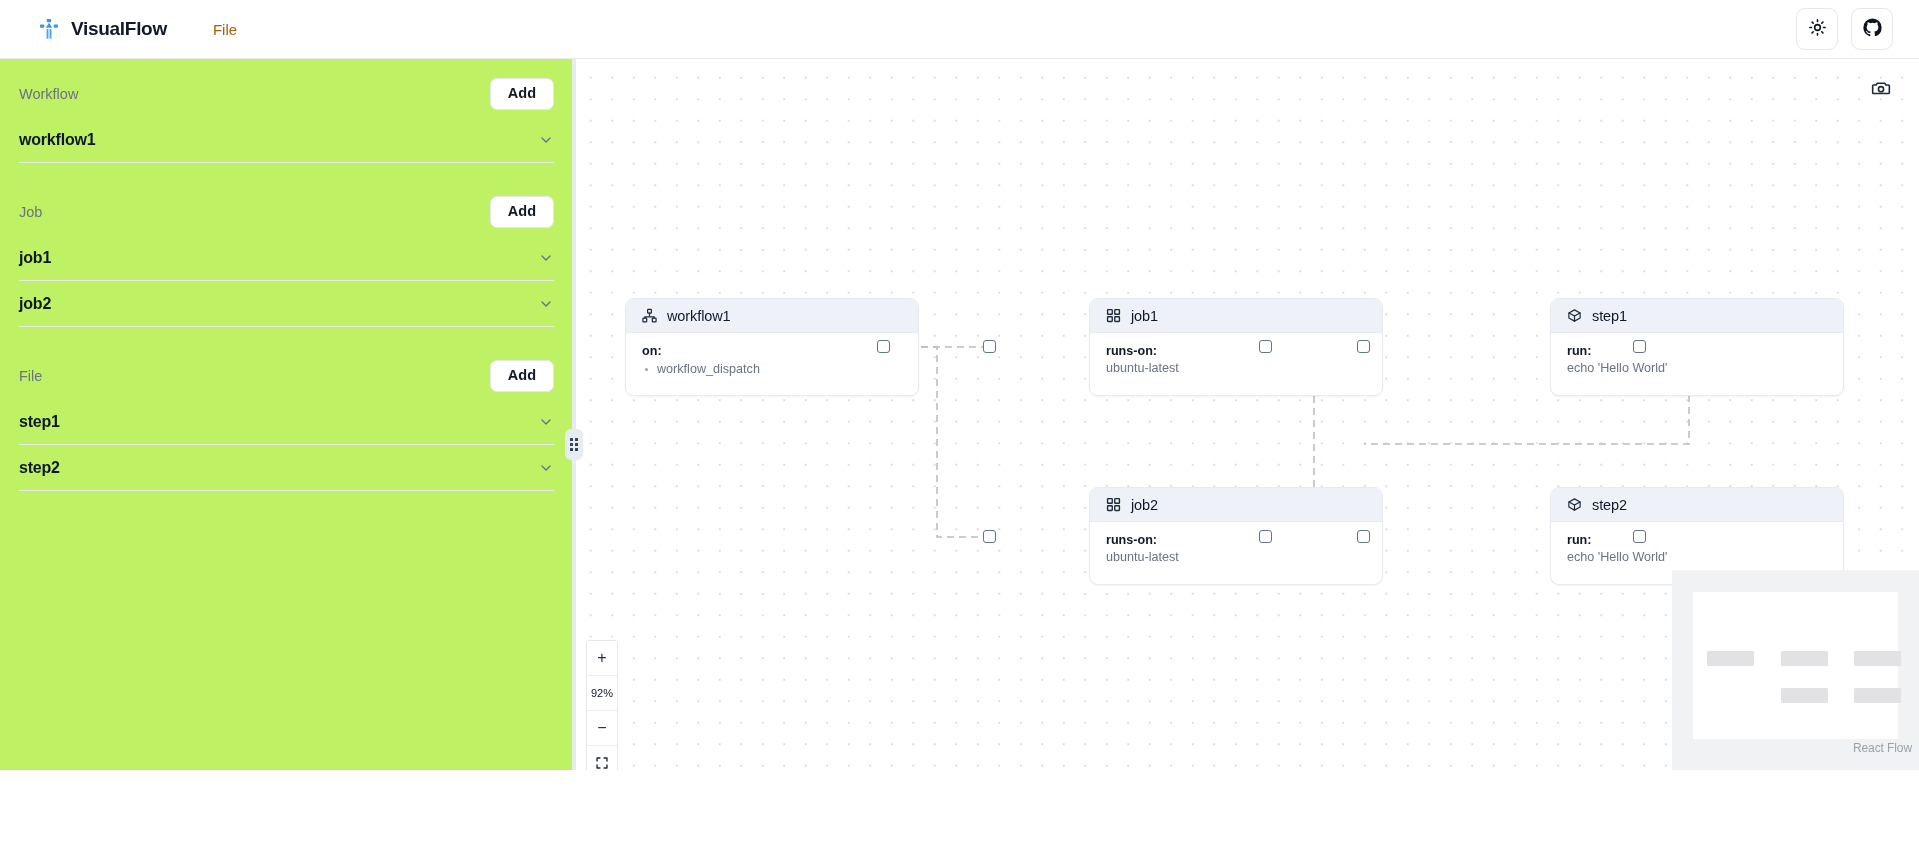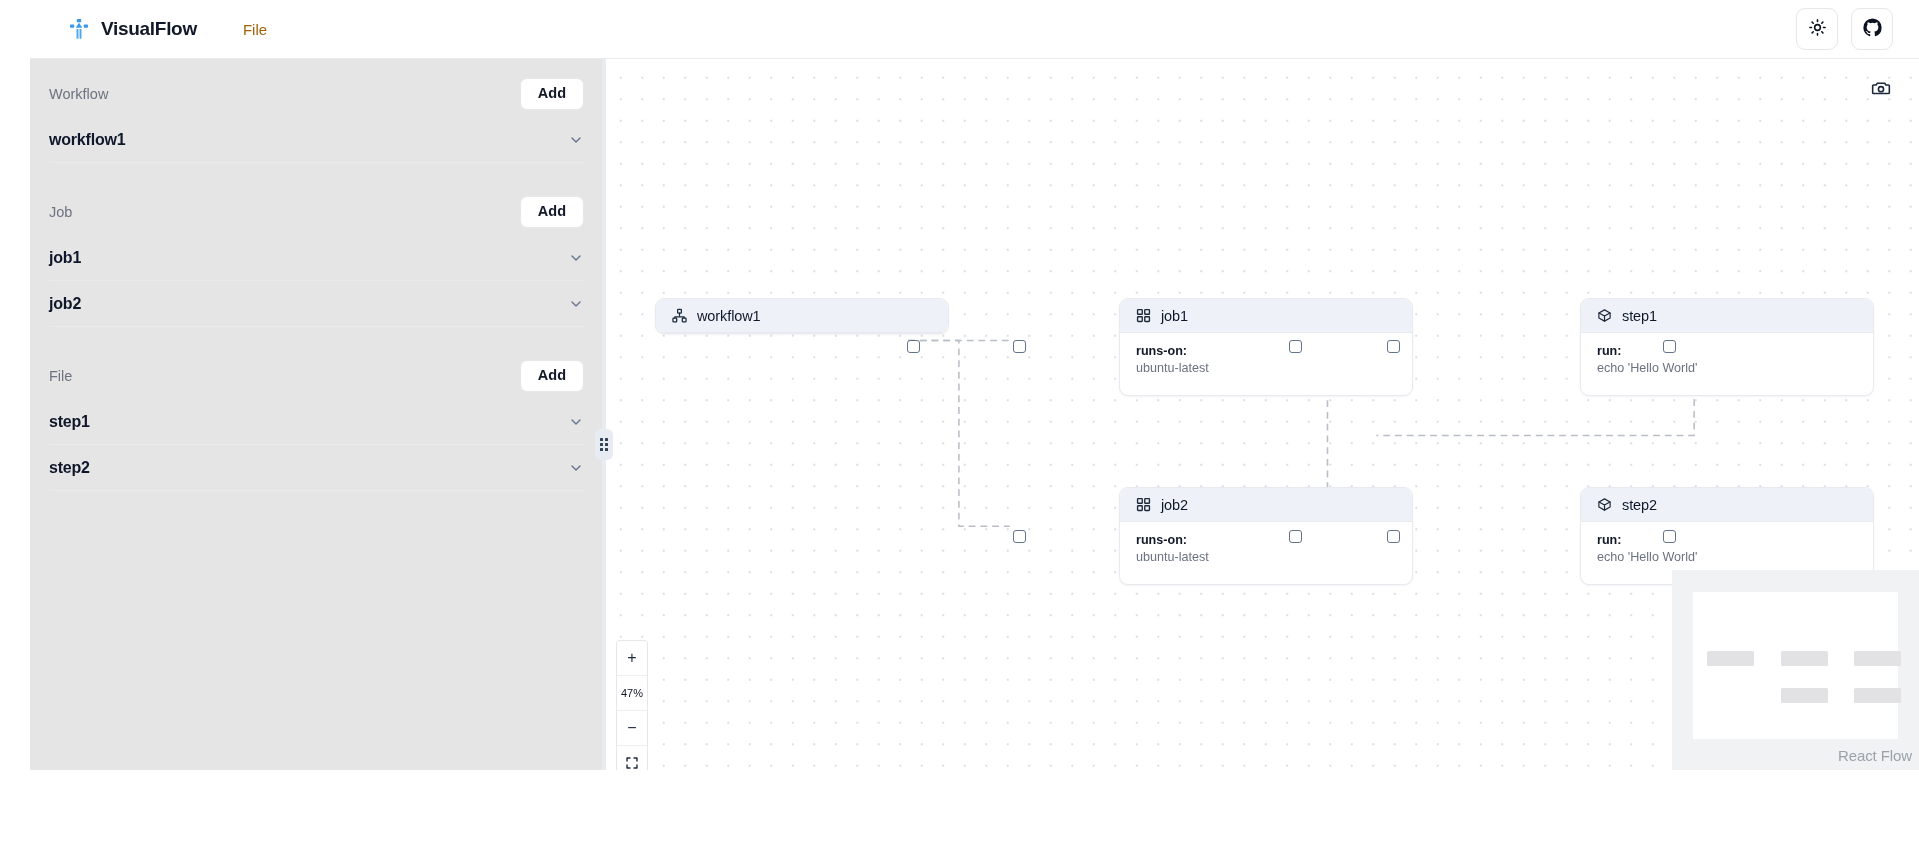--- a/index.html
+++ b/index.html
@@ -3,21 +3,21 @@
 <meta charset="utf-8">
 <title>VisualFlow</title>
 <style>
   *{box-sizing:border-box;margin:0;padding:0;}
   html,body{width:1919px;height:866px;overflow:hidden;}
   body{
     font-family:"Liberation Sans","DejaVu Sans",sans-serif;
     background:#ffffff;color:#0f172a;
     -webkit-font-smoothing:antialiased;
   }
-  .app{width:1919px;height:770px;display:flex;flex-direction:column;padding-left:30px;}
+  .app{width:1919px;height:770px;display:flex;flex-direction:column;}
 
   
   .topbar{
     height:59px;flex:0 0 59px;display:flex;align-items:center;
     background:#fff;border-bottom:1px solid #e8eaee;padding:0 26px 0 38px;
   }
   .brand{display:flex;align-items:center;gap:11px;}
   .brand-logo{width:22px;height:22px;display:block;}
   .brand-name{font-size:19px;font-weight:700;letter-spacing:-.3px;color:#111827;}
   .menubar{display:flex;align-items:center;margin-left:34px;}
@@ -28,21 +28,21 @@
   .icon-btn{
     width:42px;height:42px;border:1px solid #e5e7eb;border-radius:9px;background:#fff;
     display:flex;align-items:center;justify-content:center;cursor:pointer;margin-left:13px;
   }
 
   
   .body{flex:1 1 auto;display:flex;min-height:0;position:relative;}
 
   
   .sidebar{
-    width:573px;flex:0 0 573px;background:#e5e5e5;padding:0 19px;
+    width:573px;flex:0 0 573px;background:#bef264;padding:0 19px;
     overflow:hidden;position:relative;
   }
   .panel-head{
     display:flex;align-items:center;justify-content:space-between;
     height:58px;padding-top:12px;
   }
   .panel-label{font-size:14.5px;color:#6b7280;font-weight:400;}
   .add-btn{
     font-size:14.5px;font-weight:700;color:#111827;background:#fff;
     border:1px solid #e5e7eb;border-radius:7px;padding:7px 17px;cursor:pointer;
@@ -133,21 +133,21 @@
   
   .minimap{
     position:absolute;right:0px;bottom:0px;width:247px;height:200px;
     background:#f1f2f4;z-index:14;overflow:hidden;
   }
   .mm-view{
     position:absolute;left:21px;top:22px;width:205px;height:147px;background:#fff;
   }
   .mm-node{position:absolute;background:#e2e2e4;border-radius:1.5px;}
   .attrib{
-    position:absolute;right:7px;bottom:6px;font-size:15px;color:#9aa2ab;
+    position:absolute;right:7px;bottom:15px;font-size:12px;color:#9aa2ab;
     z-index:18;letter-spacing:-.1px;
   }
 </style>
 </head>
 <body>
 
 <div class="app">
 
   <header class="topbar">
     <div class="brand">
@@ -303,20 +303,26 @@
           <span class="nh-icon">
             <svg viewBox="0 0 24 24" width="15" height="15" fill="none" stroke="#1e293b" stroke-width="2" stroke-linecap="round" stroke-linejoin="round">
               <rect x="9" y="2" width="6" height="6" rx="1"></rect>
               <rect x="1.5" y="16" width="6" height="6" rx="1"></rect>
               <rect x="16.5" y="16" width="6" height="6" rx="1"></rect>
               <path d="M12 8v4M4.5 16v-2h15v2"></path>
             </svg>
           </span>
           <span class="node-title">workflow1</span>
         </div>
+        <div class="node-body">
+          <div class="kv-key">on:</div>
+          <ul class="kv-list">
+            <li>workflow_dispatch</li>
+          </ul>
+        </div>
       </div>
 
       <div class="node" style="left:515px;top:239px;">
         <div class="node-head">
           <span class="nh-icon">
             <svg viewBox="0 0 24 24" width="15" height="15" fill="none" stroke="#1e293b" stroke-width="2.2" stroke-linecap="round" stroke-linejoin="round">
               <rect x="2.5" y="2.5" width="7.5" height="7.5" rx="1"></rect>
               <rect x="14" y="2.5" width="7.5" height="7.5" rx="1"></rect>
               <rect x="2.5" y="14" width="7.5" height="7.5" rx="1"></rect>
               <rect x="14" y="14" width="7.5" height="7.5" rx="1"></rect>
@@ -375,21 +381,21 @@
           <span class="node-title">step2</span>
         </div>
         <div class="node-body">
           <div class="kv-key">run:</div>
           <div class="kv-val">echo 'Hello World'</div>
         </div>
       </div>
 
       <div class="controls" style="left:12px;top:581px;">
         <div class="ctl">+</div>
-        <div class="ctl ctl-zoom">47%</div>
+        <div class="ctl ctl-zoom">92%</div>
         <div class="ctl">−</div>
         <div class="ctl">
           <span>
             <svg viewBox="0 0 24 24" fill="none" stroke="#1e293b" stroke-width="2.4" stroke-linecap="round" stroke-linejoin="round">
               <path d="M3.5 8.5v-5h5M15.5 3.5h5v5M20.5 15.5v5h-5M8.5 20.5h-5v-5"></path>
             </svg>
           </span>
         </div>
         <div class="ctl">
           <span>

